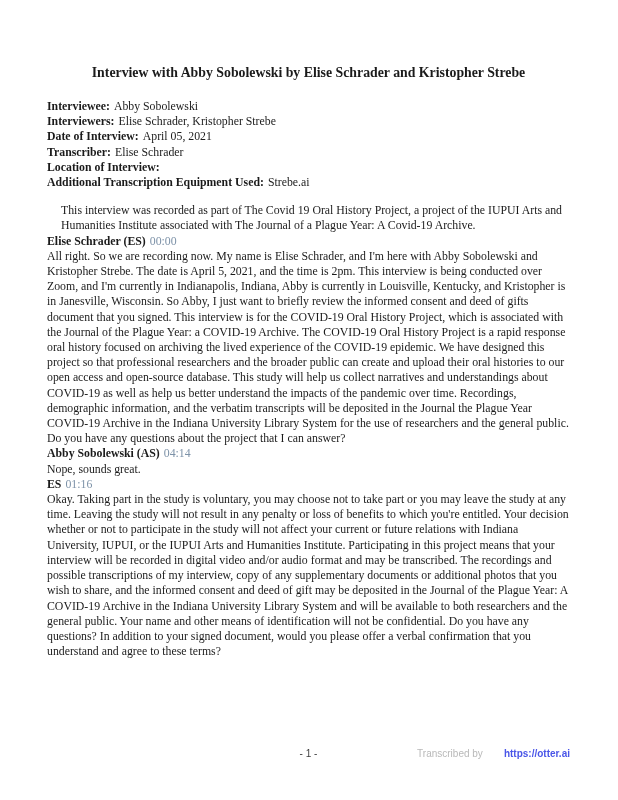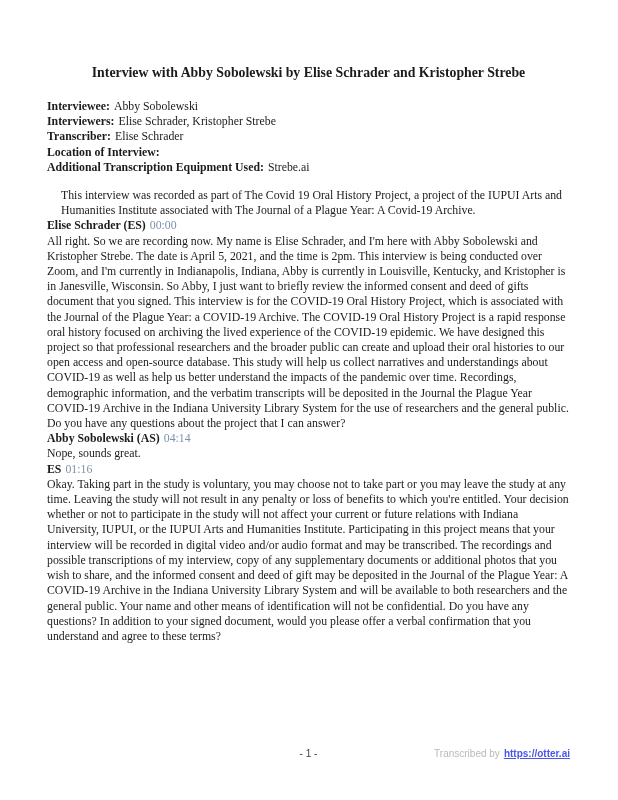--- a/index.html
+++ b/index.html
@@ -73,39 +73,41 @@
     color: #3d3d3d;
   }
   .transcribed {
     position: absolute;
     right: 0;
     color: #b9b9b9;
   }
   .transcribed a {
     color: #4a56e8;
     font-weight: bold;
-    text-decoration: underline;
-    margin-left: 4px;
+    margin-left: 21px;
     cursor: pointer;
   }
 </style>
 </head>
 <body>
 
 <div class="page">
   <div class="content">
 
     <h1 class="doc-title">Interview with Abby Sobolewski by Elise Schrader and Kristopher Strebe</h1>
 
     <div class="meta-block">
       <div class="meta-line">
         <span class="meta-label">Interviewee:</span><span>Abby Sobolewski</span>
       </div>
       <div class="meta-line">
         <span class="meta-label">Interviewers:</span><span>Elise Schrader, Kristopher Strebe</span>
+      </div>
+      <div class="meta-line">
+        <span class="meta-label">Date of Interview:</span><span>April 05, 2021</span>
       </div>
       <div class="meta-line">
         <span class="meta-label">Transcriber:</span><span>Elise Schrader</span>
       </div>
       <div class="meta-line">
         <span class="meta-label">Location of Interview:</span><span></span>
       </div>
       <div class="meta-line">
         <span class="meta-label">Additional Transcription Equipment Used:</span><span>Strebe.ai</span>
       </div>

